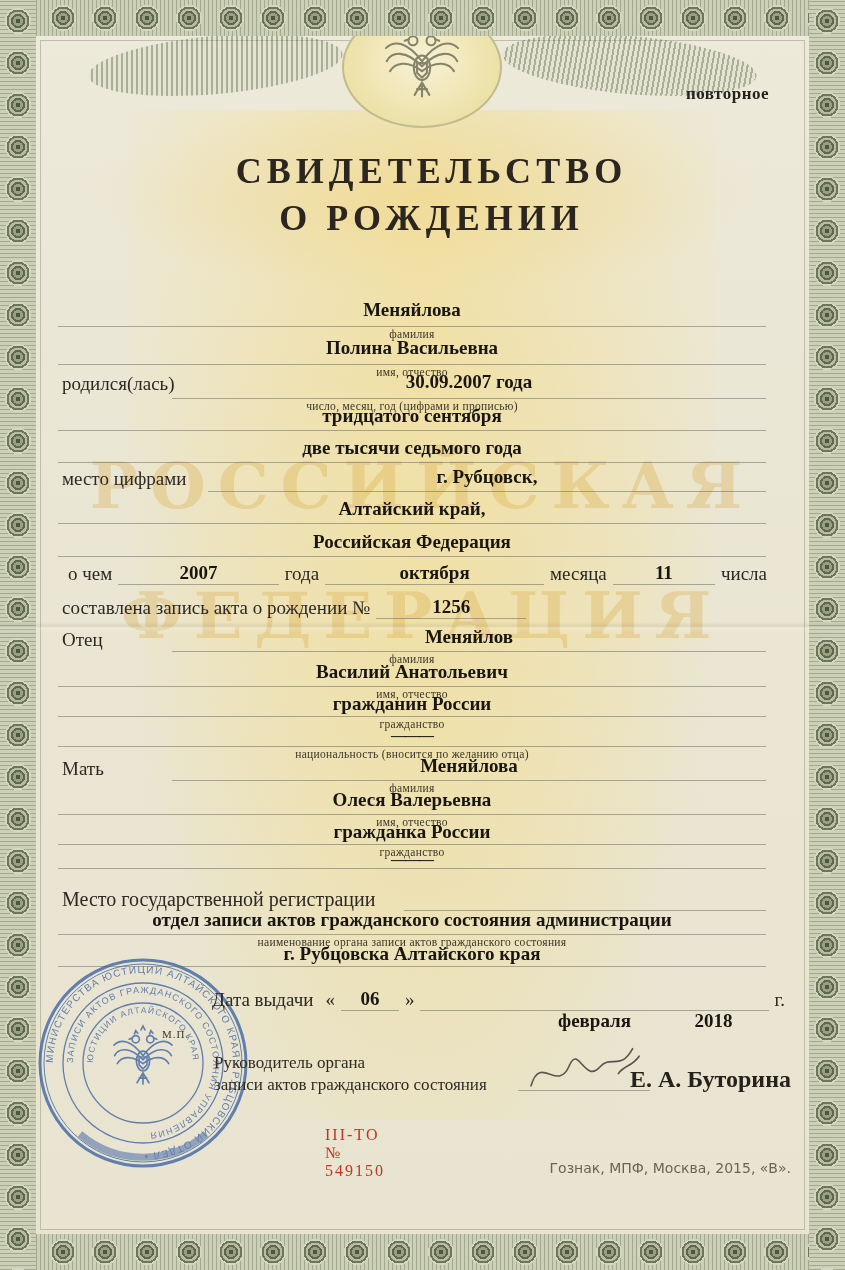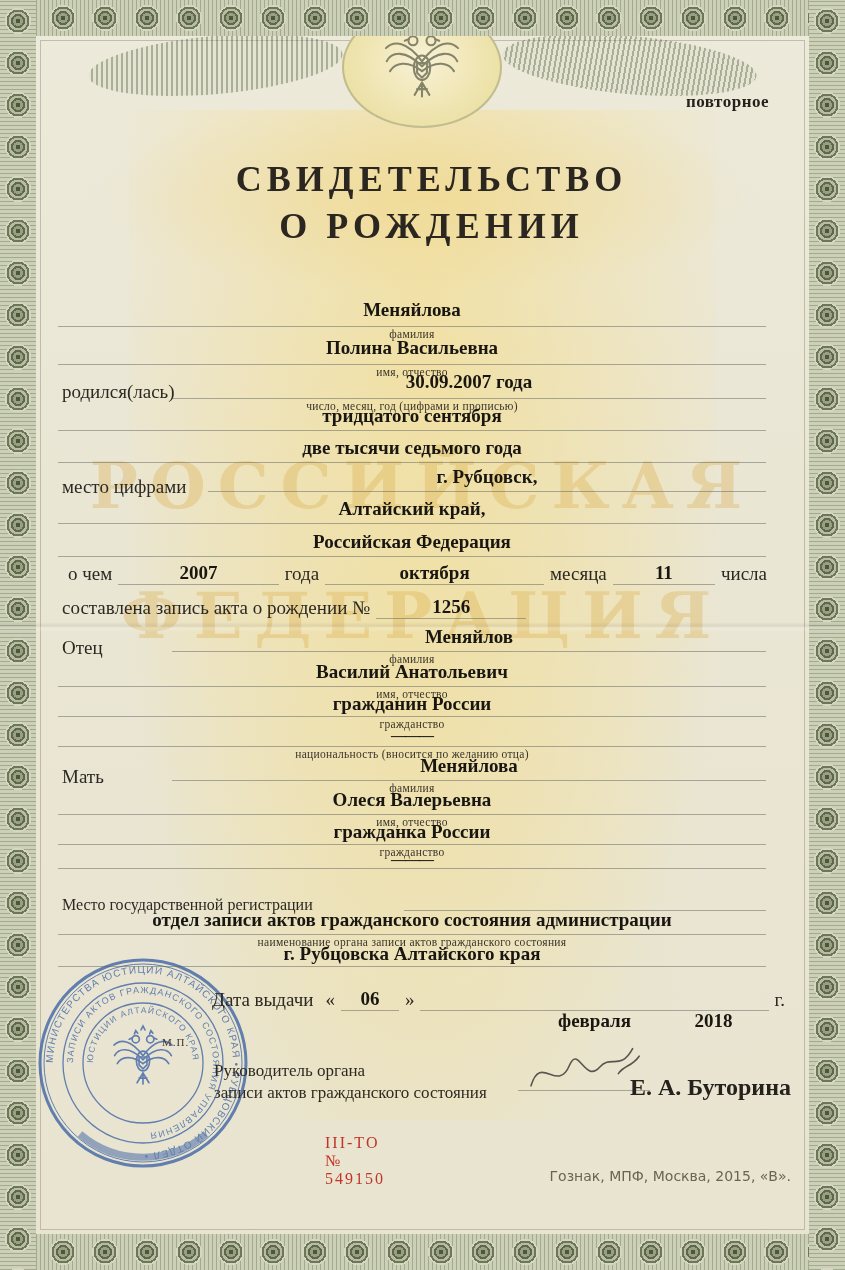--- a/index.html
+++ b/index.html
@@ -33,21 +33,21 @@
   
   .wing{position:absolute;top:36px;width:255px;height:58px;border-radius:50%;opacity:.8;z-index:2;
         background:repeating-linear-gradient(95deg,rgba(85,100,65,.55) 0 2px,rgba(210,214,190,.35) 2px 5px);}
   .wing.l{left:88px;transform:rotate(-5deg);}
   .wing.r{right:88px;transform:rotate(5deg);}
   .medallion{position:absolute;left:342px;top:6px;width:156px;height:118px;border-radius:50%;z-index:2;
         background:radial-gradient(ellipse at 50% 45%,#f8f1d5,#eade9e 85%);
         border:2px solid rgba(140,145,110,.45);display:flex;align-items:center;justify-content:center;}
   .emblem-eagle{color:#84846a;}
   
-  .abs{position:absolute;z-index:4;margin-top:8px;}
+  .abs{position:absolute;z-index:4;}
   .field{position:absolute;z-index:4;border-bottom:1px solid rgba(95,100,95,.50);}
   .val{font-weight:bold;font-size:19px;text-align:center;line-height:1.25;color:#191611;}
   .cap{position:absolute;z-index:4;text-align:center;font-size:11.5px;color:#393429;letter-spacing:.3px;}
   .lbl{font-size:19px;color:#2c2822;}
   .copy-mark{font-weight:bold;font-size:17px;letter-spacing:.5px;}
   .title{left:58px;right:40px;text-align:center;font-weight:bold;font-size:36px;letter-spacing:.14em;color:#2b2620;}
   .row-flex{display:flex;align-items:flex-end;z-index:4;position:absolute;}
   .seg{border-bottom:1px solid rgba(95,100,95,.50);text-align:center;font-weight:bold;font-size:19px;color:#191611;}
   .word{font-size:19px;color:#2c2822;padding:0 6px;white-space:nowrap;}
   .dashes{font-weight:bold;font-size:15px;letter-spacing:-1px;}
@@ -191,21 +191,21 @@
 
   <div class="field" style="left:58px;width:708px;top:820px;height:24px">
     <div class="val">гражданка России</div>
     </div>
   <div class="cap" style="left:58px;width:708px;top:846px">гражданство</div>
 
   <div class="field" style="left:58px;width:708px;top:850px;height:18px">
     <div class="val dashes">———</div>
     </div>
 
-  <div class="abs lbl" style="left:62px;top:888px;font-size:16px">Место государственной регистрации</div>
+  <div class="abs lbl" style="left:62px;top:888px;font-size:20px">Место государственной регистрации</div>
   <div class="field" style="left:404px;width:362px;top:886px;height:24px"></div>
 
   <div class="field" style="left:58px;width:708px;top:908px;height:26px">
     <div class="val">отдел записи актов гражданского состояния администрации</div>
     </div>
   <div class="cap" style="left:58px;width:708px;top:936px">наименование органа записи актов гражданского состояния</div>
 
   <div class="field" style="left:58px;width:708px;top:942px;height:24px">
     <div class="val">г. Рубцовска Алтайского края</div>
     </div>

